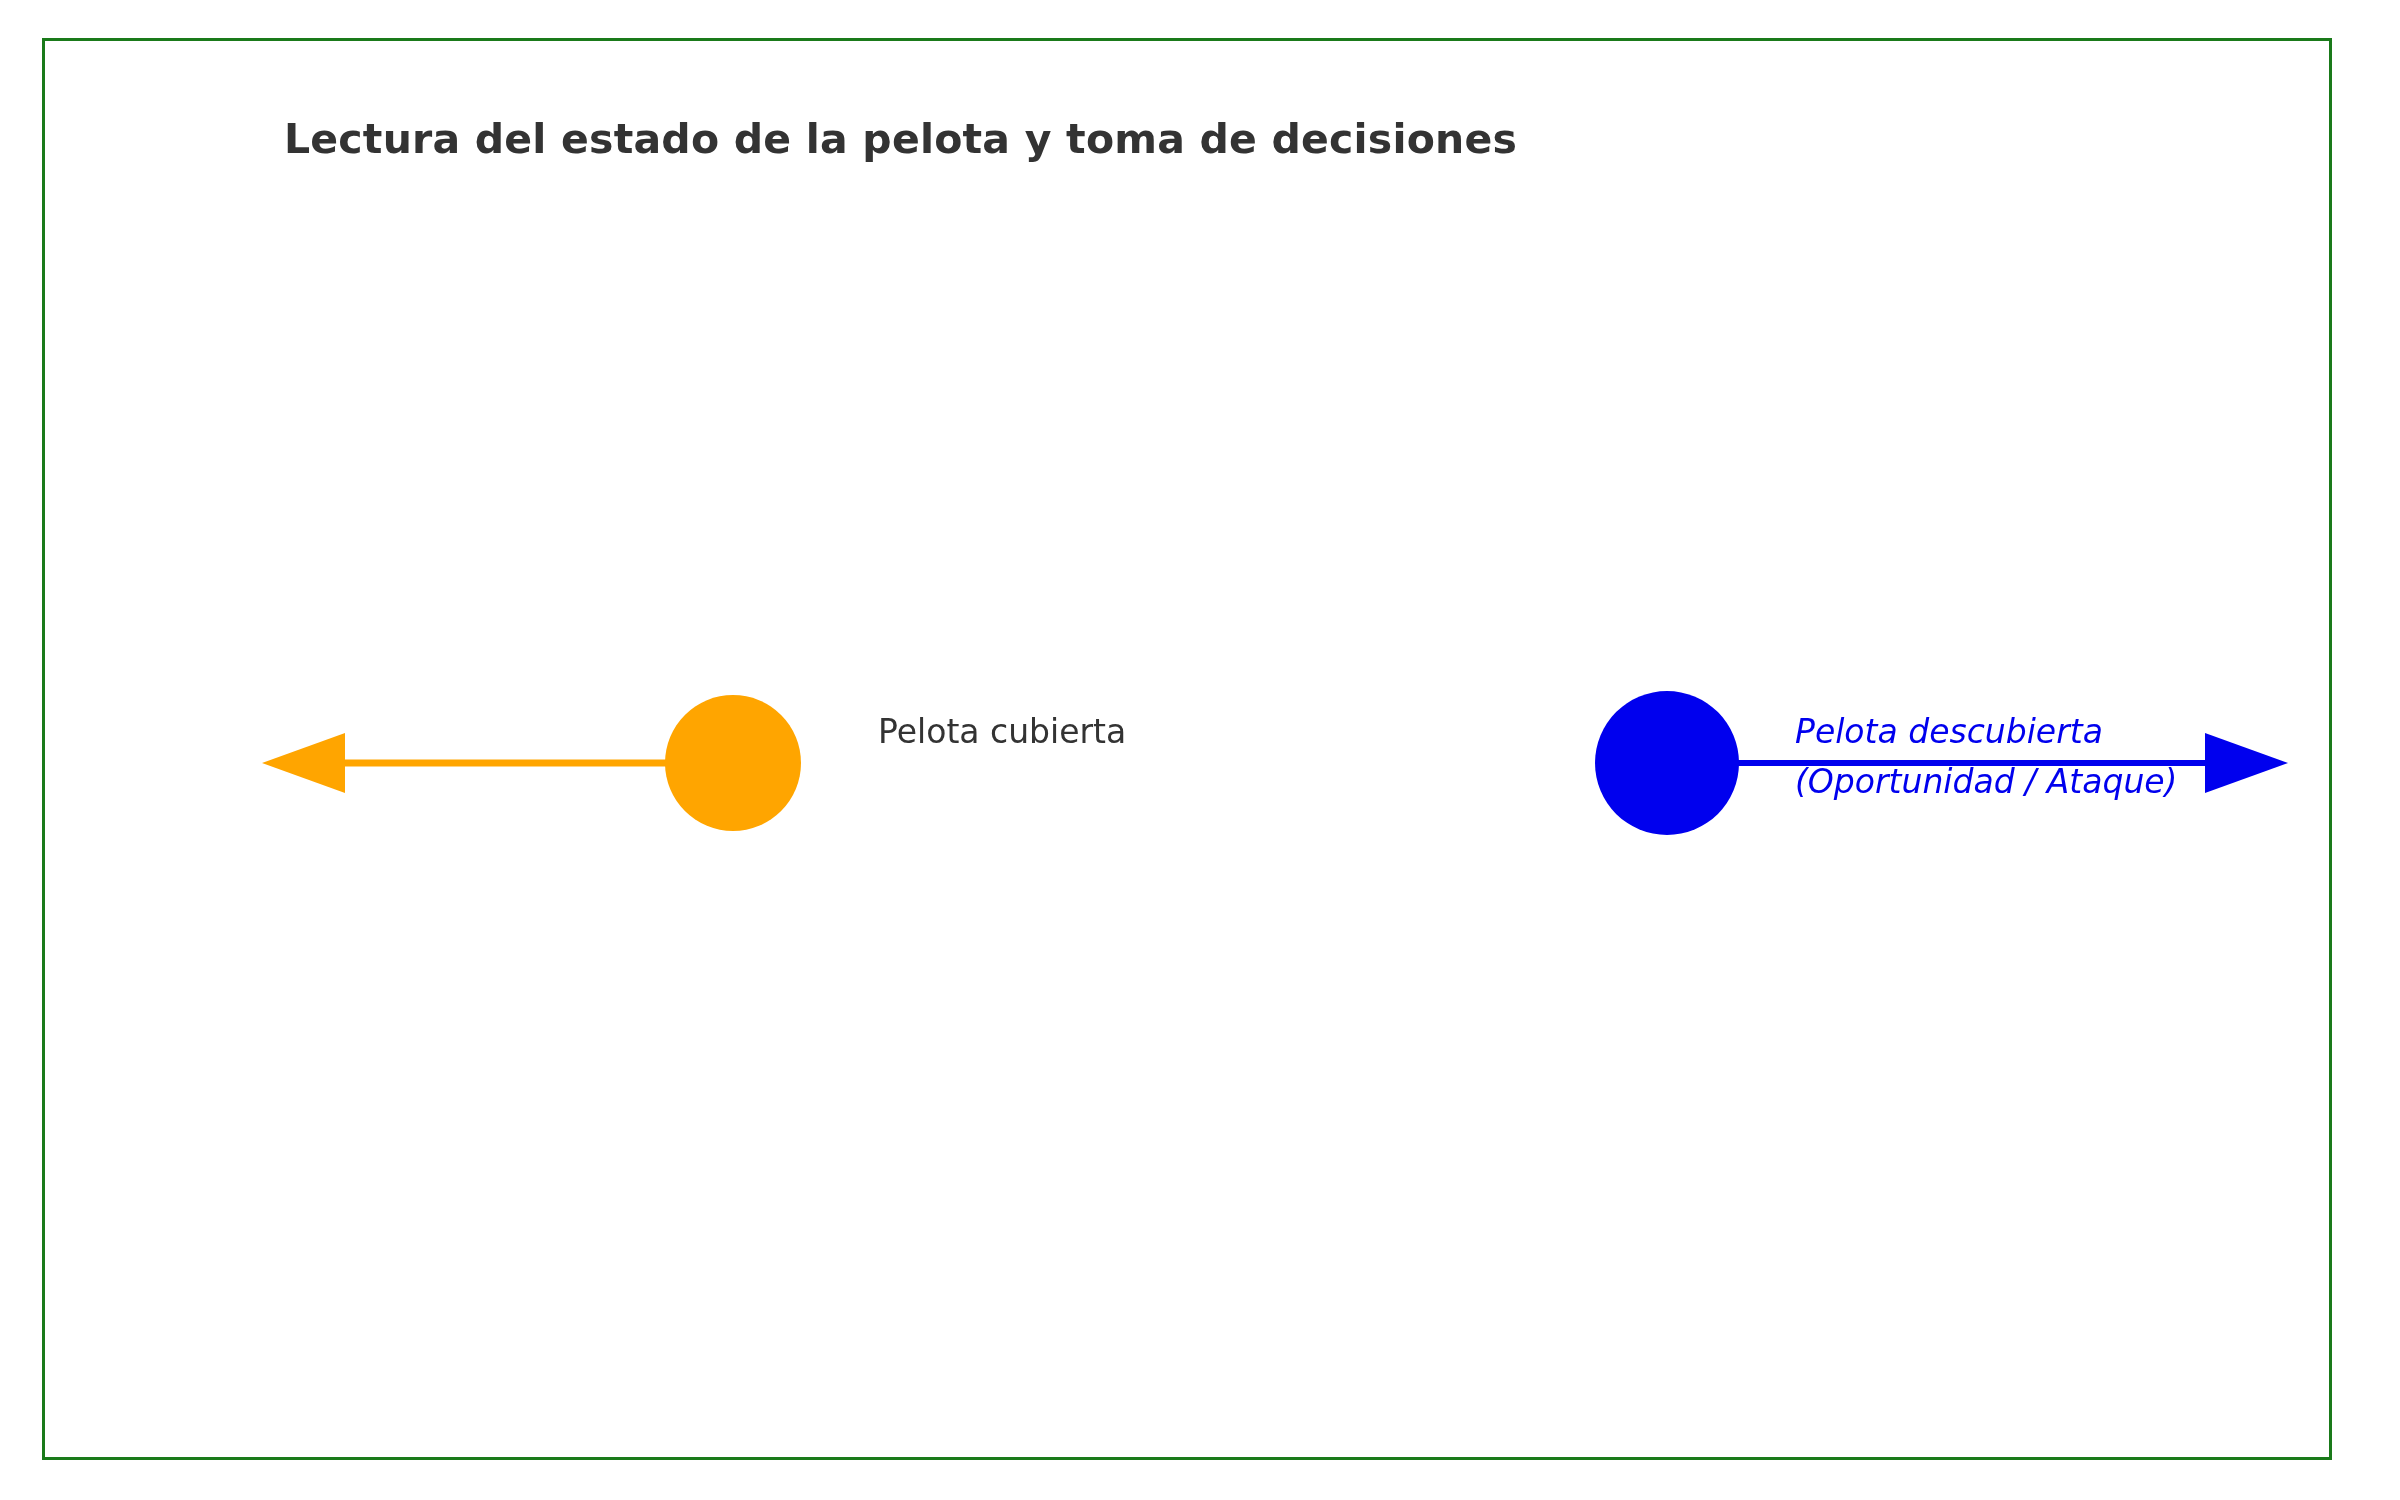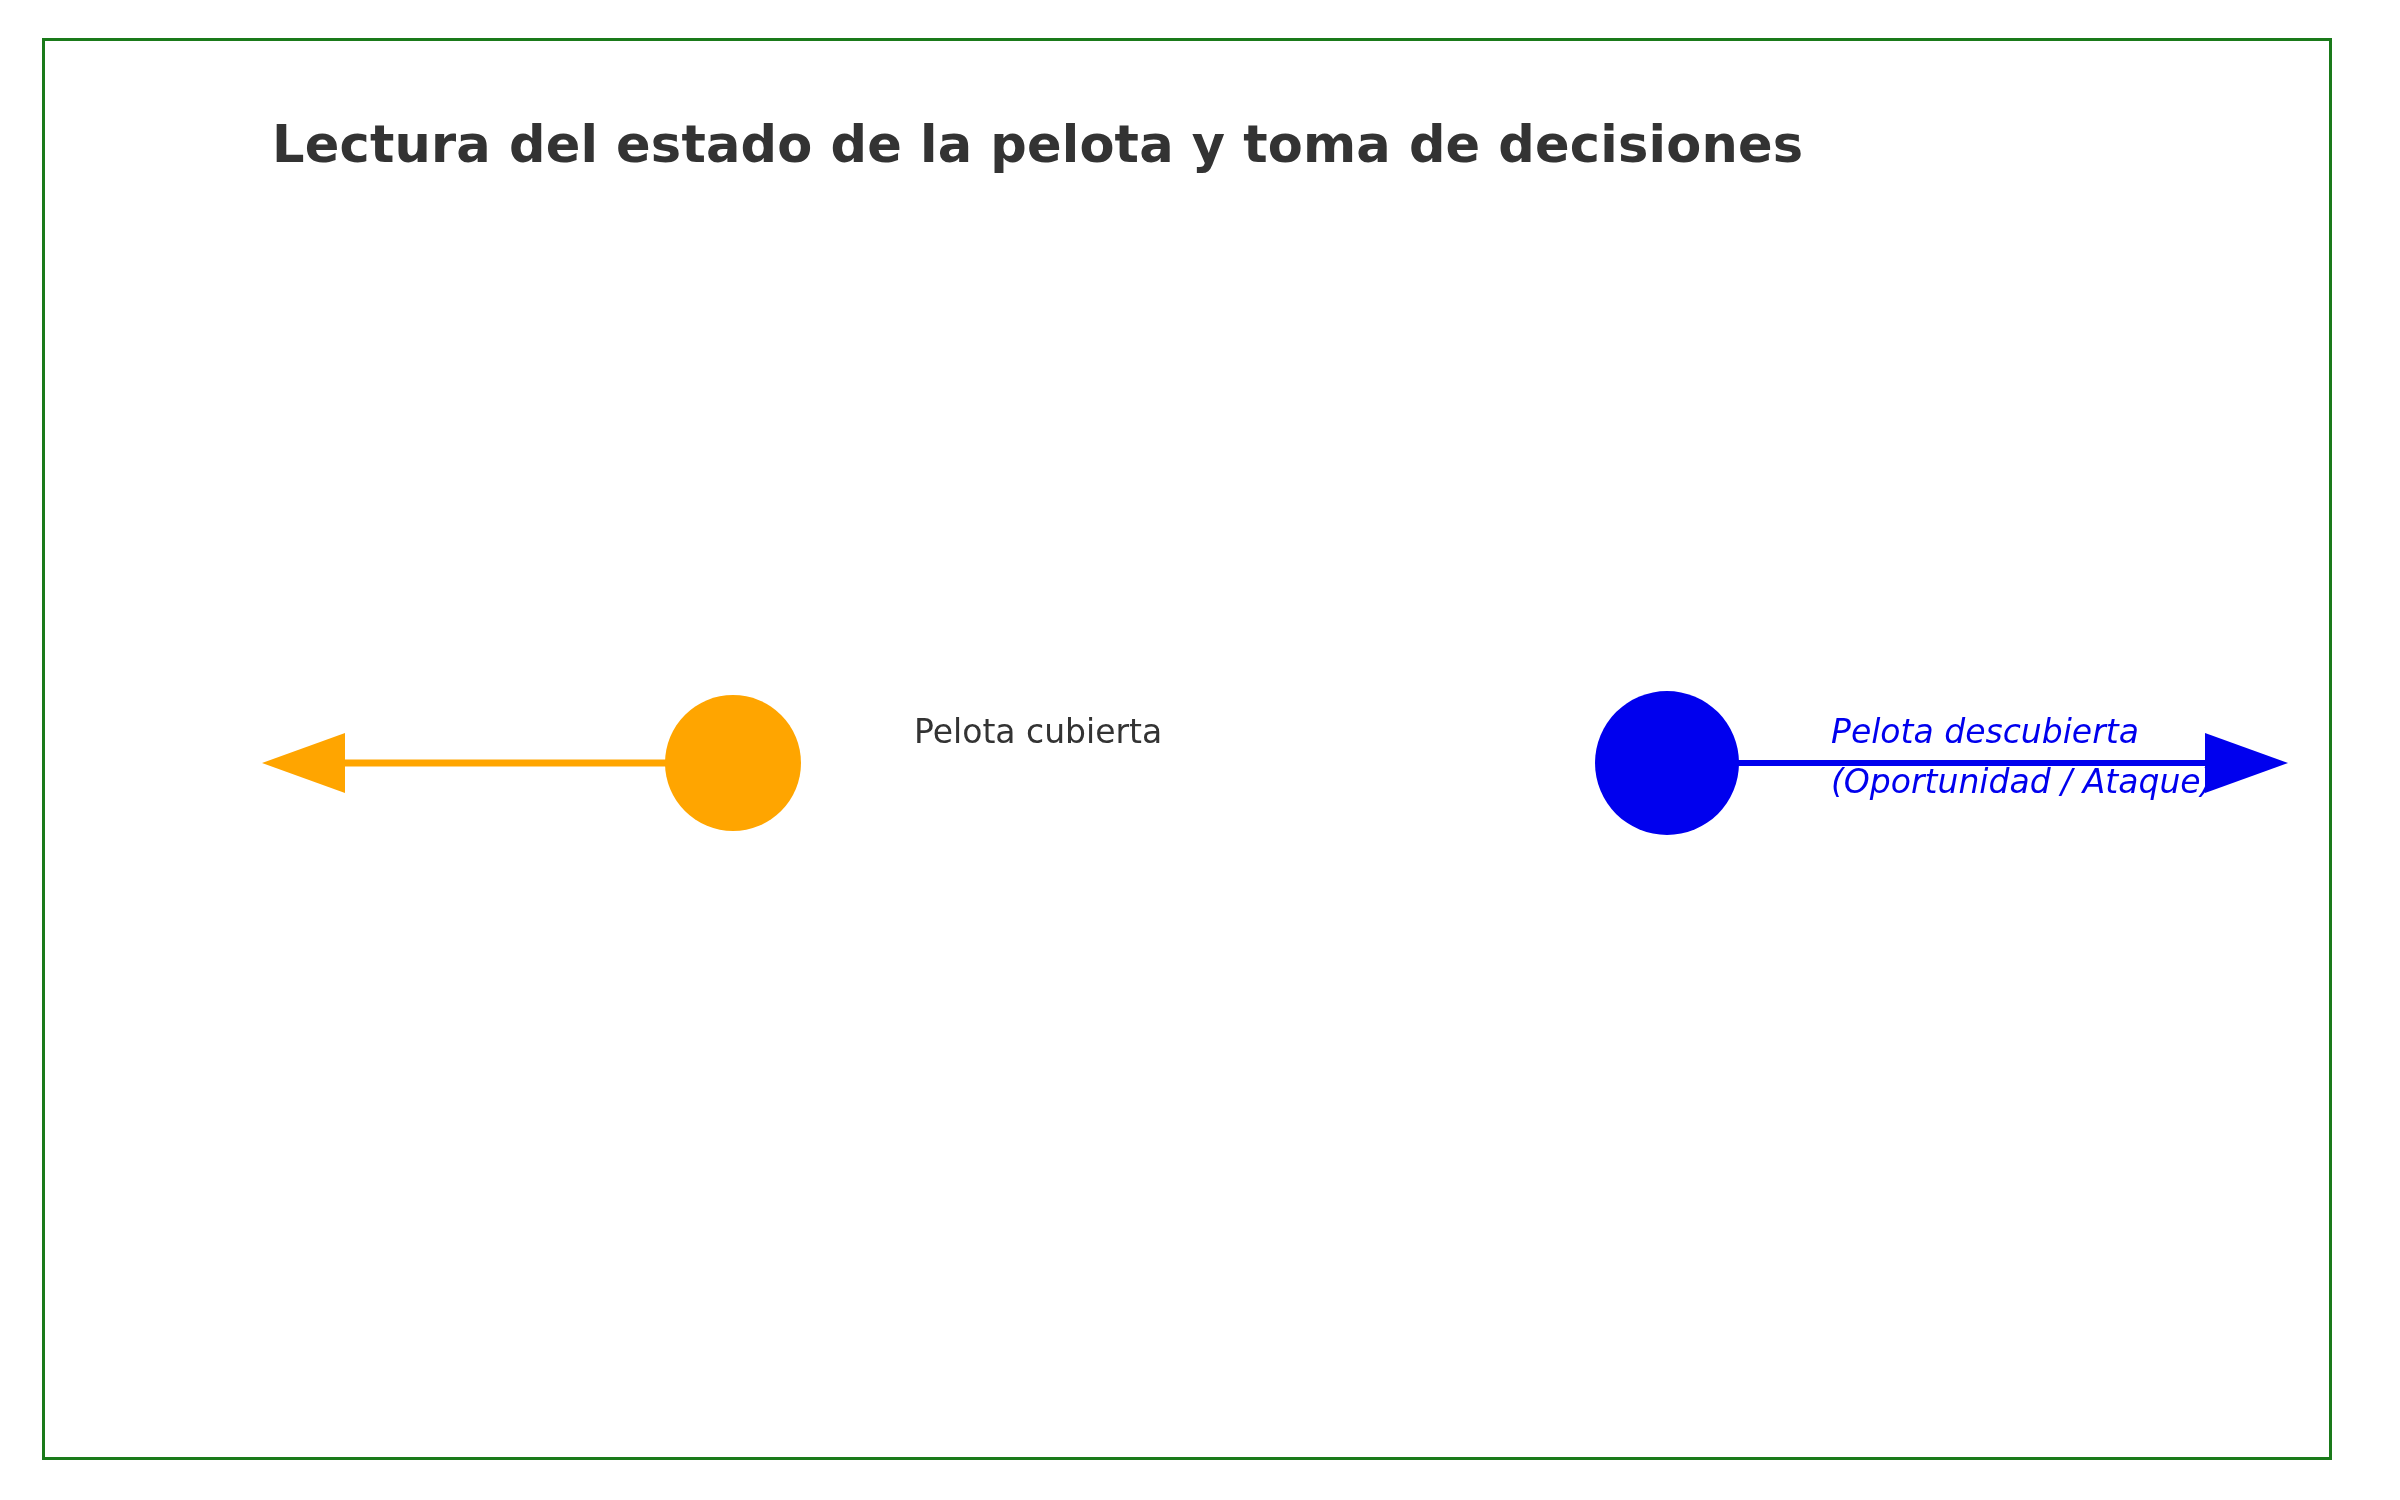--- a/index.html
+++ b/index.html
@@ -29,44 +29,43 @@
     top: 38px;
     width: 2290px;
     height: 1422px;
     border: 3px solid #1a7a1a;
     box-sizing: border-box;
     background: #ffffff;
   }
 
   #title {
     position: absolute;
-    left: 272px;
+    left: 284px;
     top: 115px;
-    font-size: 51px;
+    font-size: 41px;
     font-weight: bold;
     color: #333333;
     letter-spacing: 0.2px;
     white-space: nowrap;
   }
 
   
   #art {
     position: absolute;
     left: 0;
     top: 0;
     width: 2400px;
     height: 1500px;
   }
 
   .label {
     position: absolute;
     font-size: 33px;
     line-height: 50px;
     white-space: nowrap;
-    margin-left: 36px;
   }
   .label.dark { color: #333333; }
   .label.blue { color: #0000ee; }
 
   .label-line { display: block; }
 </style>
 </head>
 <body>
 
 <div id="canvas">

